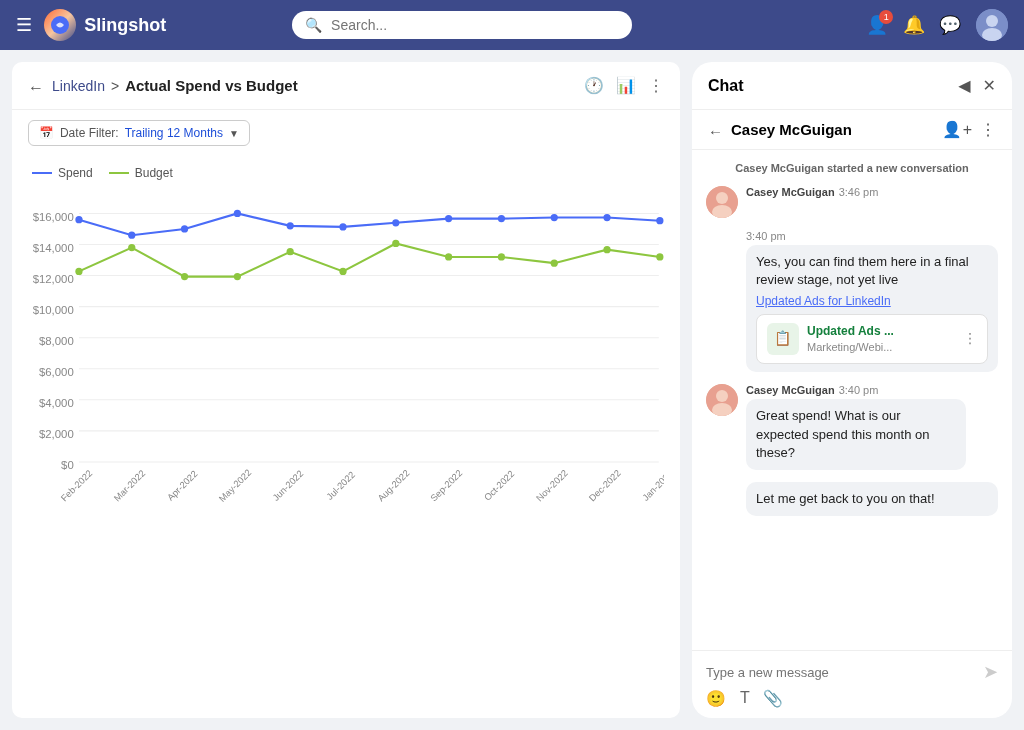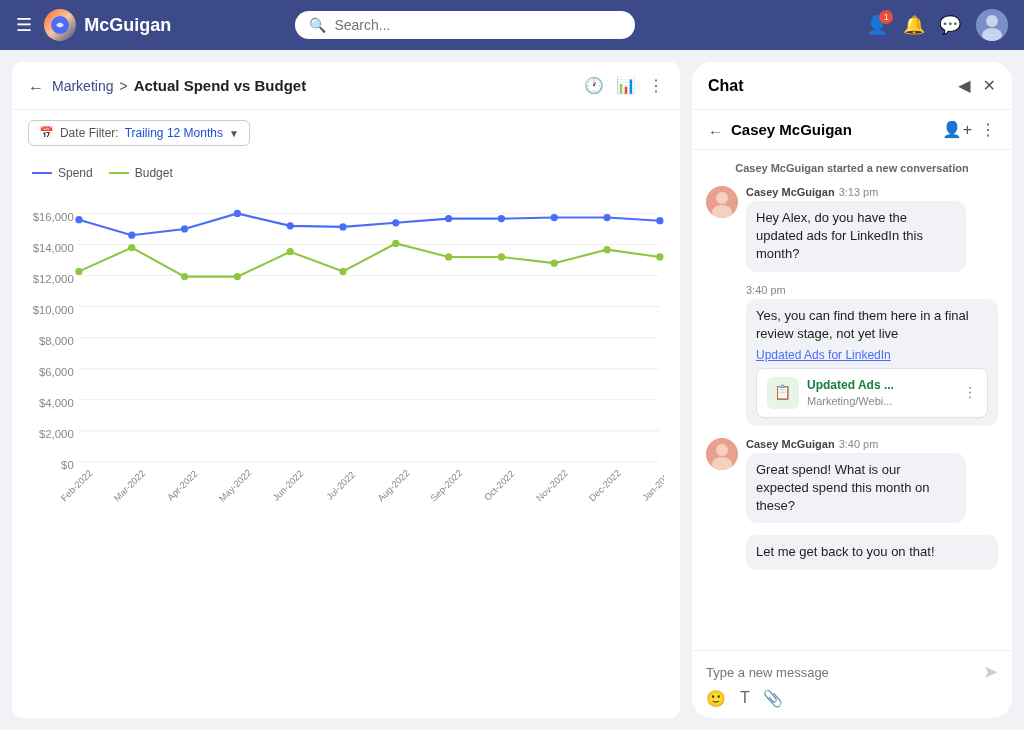--- a/index.html
+++ b/index.html
@@ -117,21 +117,21 @@
 <div class="topnav">
   <div class="topnav-left">
     <span class="hamburger-icon">☰</span>
     <div class="logo-container">
       <div class="logo-img">
         <svg width="20" height="20" viewBox="0 0 20 20">
           <circle cx="10" cy="10" r="9" fill="#4a6cf7"></circle>
           <path d="M6 10 Q10 5 14 10 Q10 15 6 10" fill="white" opacity="0.8"></path>
         </svg>
       </div>
-      <span class="app-name">McGuigan</span>
+      <span class="app-name">Slingshot</span>
     </div>
   </div>
   <div class="search-bar">
     <span class="search-icon">🔍</span>
     <input class="search-input" type="text" placeholder="Search..." style="">
   </div>
   <div class="topnav-right">
     <div class="nav-icon" style="position:relative;">
       <span>👤</span>
       <span class="badge">1</span>
@@ -147,21 +147,21 @@
     </div>
   </div>
 </div>
 
 <div class="main-content">
 
   <div class="left-panel">
     <div class="panel-header">
       <span class="back-btn">←</span>
       <div class="breadcrumb">
-        <span class="breadcrumb-item">Marketing</span>
+        <span class="breadcrumb-item">LinkedIn</span>
         <span class="breadcrumb-sep">&gt;</span>
         <span class="breadcrumb-current">Actual Spend vs Budget</span>
       </div>
       <div class="panel-actions">
         <span class="action-icon">🕐</span>
         <span class="action-icon">📊</span>
         <span class="action-icon">⋮</span>
       </div>
     </div>
 
@@ -306,24 +306,21 @@
         <div class="msg-avatar">
           <svg width="32" height="32" viewBox="0 0 32 32">
             <circle cx="16" cy="16" r="16" fill="#e8a090"></circle>
             <circle cx="16" cy="12" r="6" fill="#f5d0c0"></circle>
             <ellipse cx="16" cy="26" rx="10" ry="7" fill="#f5d0c0"></ellipse>
           </svg>
         </div>
         <div class="msg-bubble-wrap">
           <div class="msg-meta">
             <span class="sender-name">Casey McGuigan</span>
-            <span>3:13 pm</span>
-          </div>
-          <div class="msg-bubble">
-            Hey Alex, do you have the updated ads for LinkedIn this month?
+            <span>3:46 pm</span>
           </div>
         </div>
       </div>
 
       <div class="reply-bubble-wrap">
         <div class="reply-meta">3:40 pm</div>
         <div class="reply-bubble">
           Yes, you can find them here in a final review stage, not yet live
           <a class="link-in-bubble">Updated Ads for LinkedIn</a>
           <div class="attachment-card">

